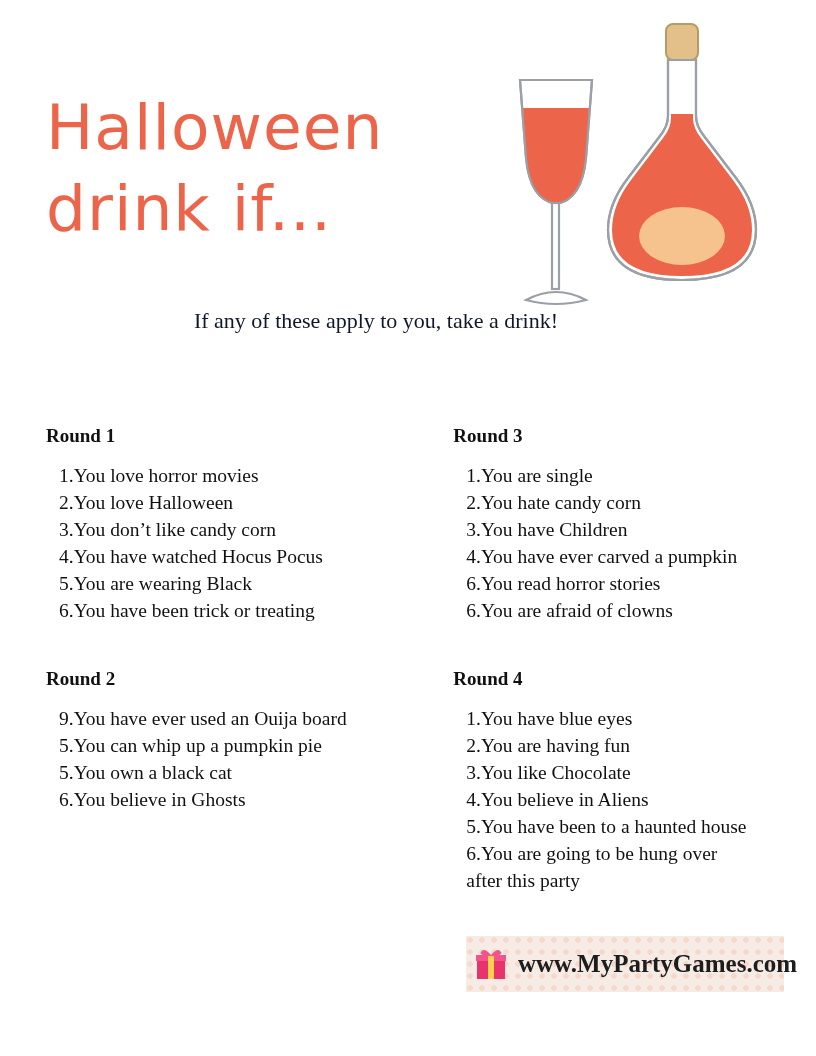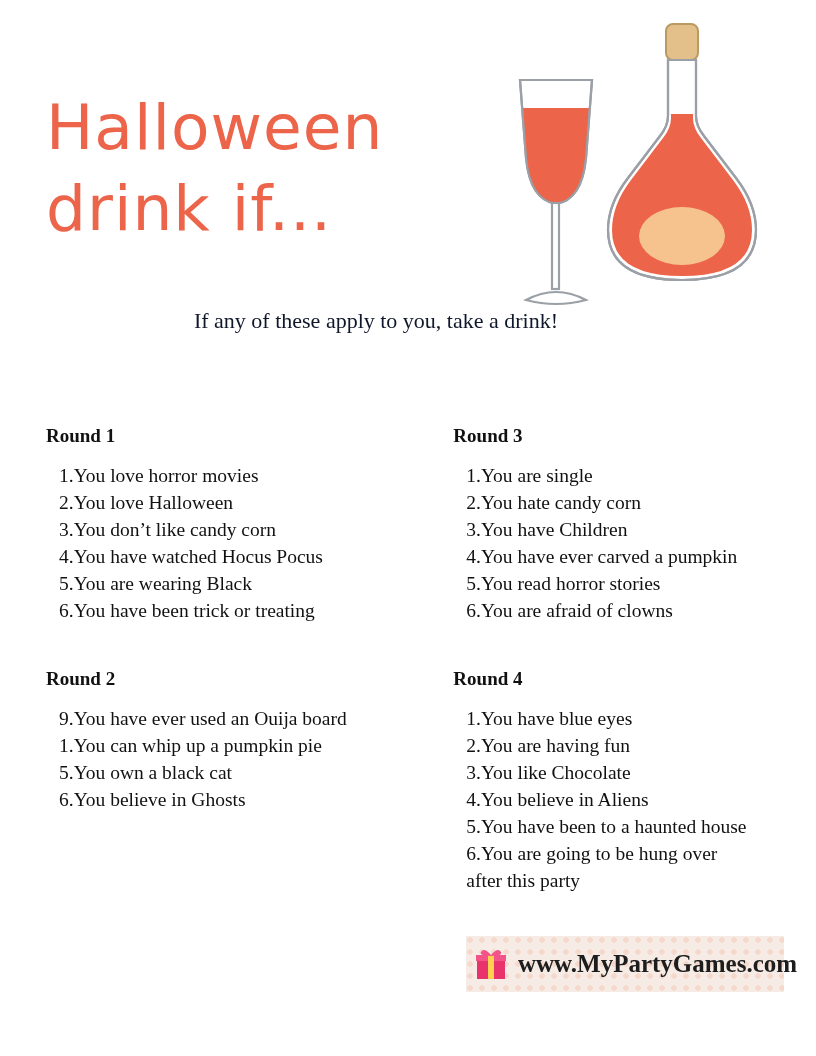--- a/index.html
+++ b/index.html
@@ -176,36 +176,36 @@
           <li>3.You don’t like candy corn</li>
           <li>4.You have watched Hocus Pocus</li>
           <li>5.You are wearing Black</li>
           <li>6.You have been trick or treating</li>
         </ul>
       </div>
       <div class="round" style="margin-top:44px;">
         <div class="round-title">Round 2</div>
         <ul class="round-list">
           <li>9.You have ever used an Ouija board</li>
-          <li>1.You can whip up a pumpkin pie</li>
+          <li>5.You can whip up a pumpkin pie</li>
           <li>5.You own a black cat</li>
           <li>6.You believe in Ghosts</li>
         </ul>
       </div>
     </div>
 
     <div class="col right">
       <div class="round">
         <div class="round-title">Round 3</div>
         <ul class="round-list">
           <li>1.You are single</li>
           <li>2.You hate candy corn</li>
           <li>3.You have Children</li>
           <li>4.You have ever carved a pumpkin</li>
-          <li>5.You read horror stories</li>
+          <li>6.You read horror stories</li>
           <li>6.You are afraid of clowns</li>
         </ul>
       </div>
       <div class="round" style="margin-top:44px;">
         <div class="round-title">Round 4</div>
         <ul class="round-list">
           <li>1.You have blue eyes</li>
           <li>2.You are having fun</li>
           <li>3.You like Chocolate</li>
           <li>4.You believe in Aliens</li>

